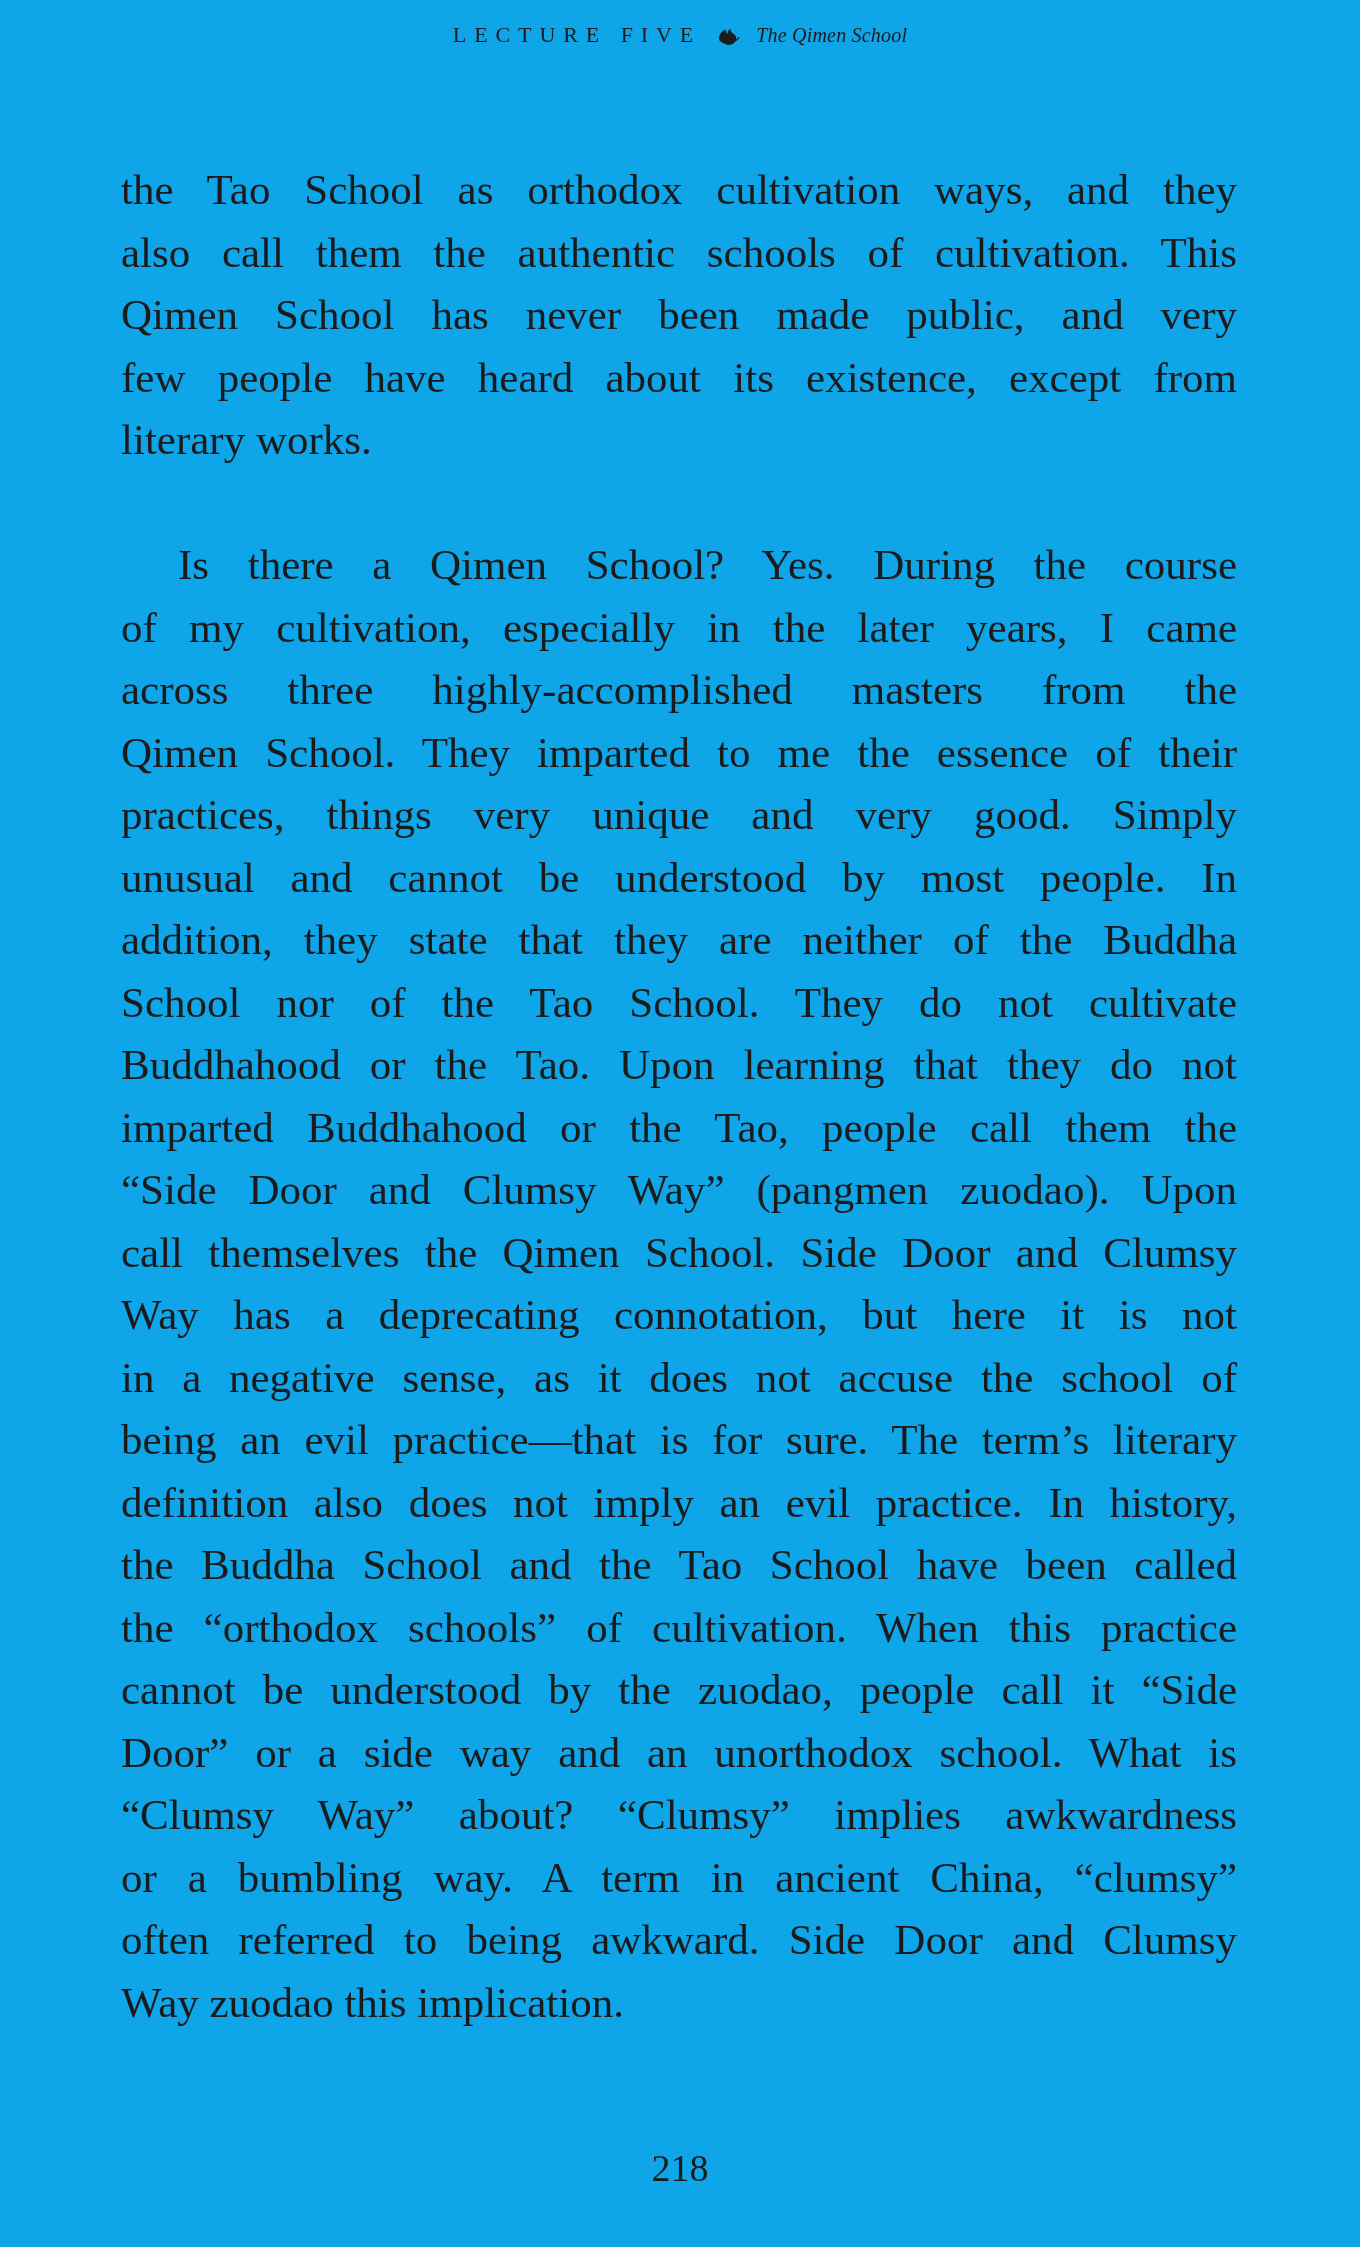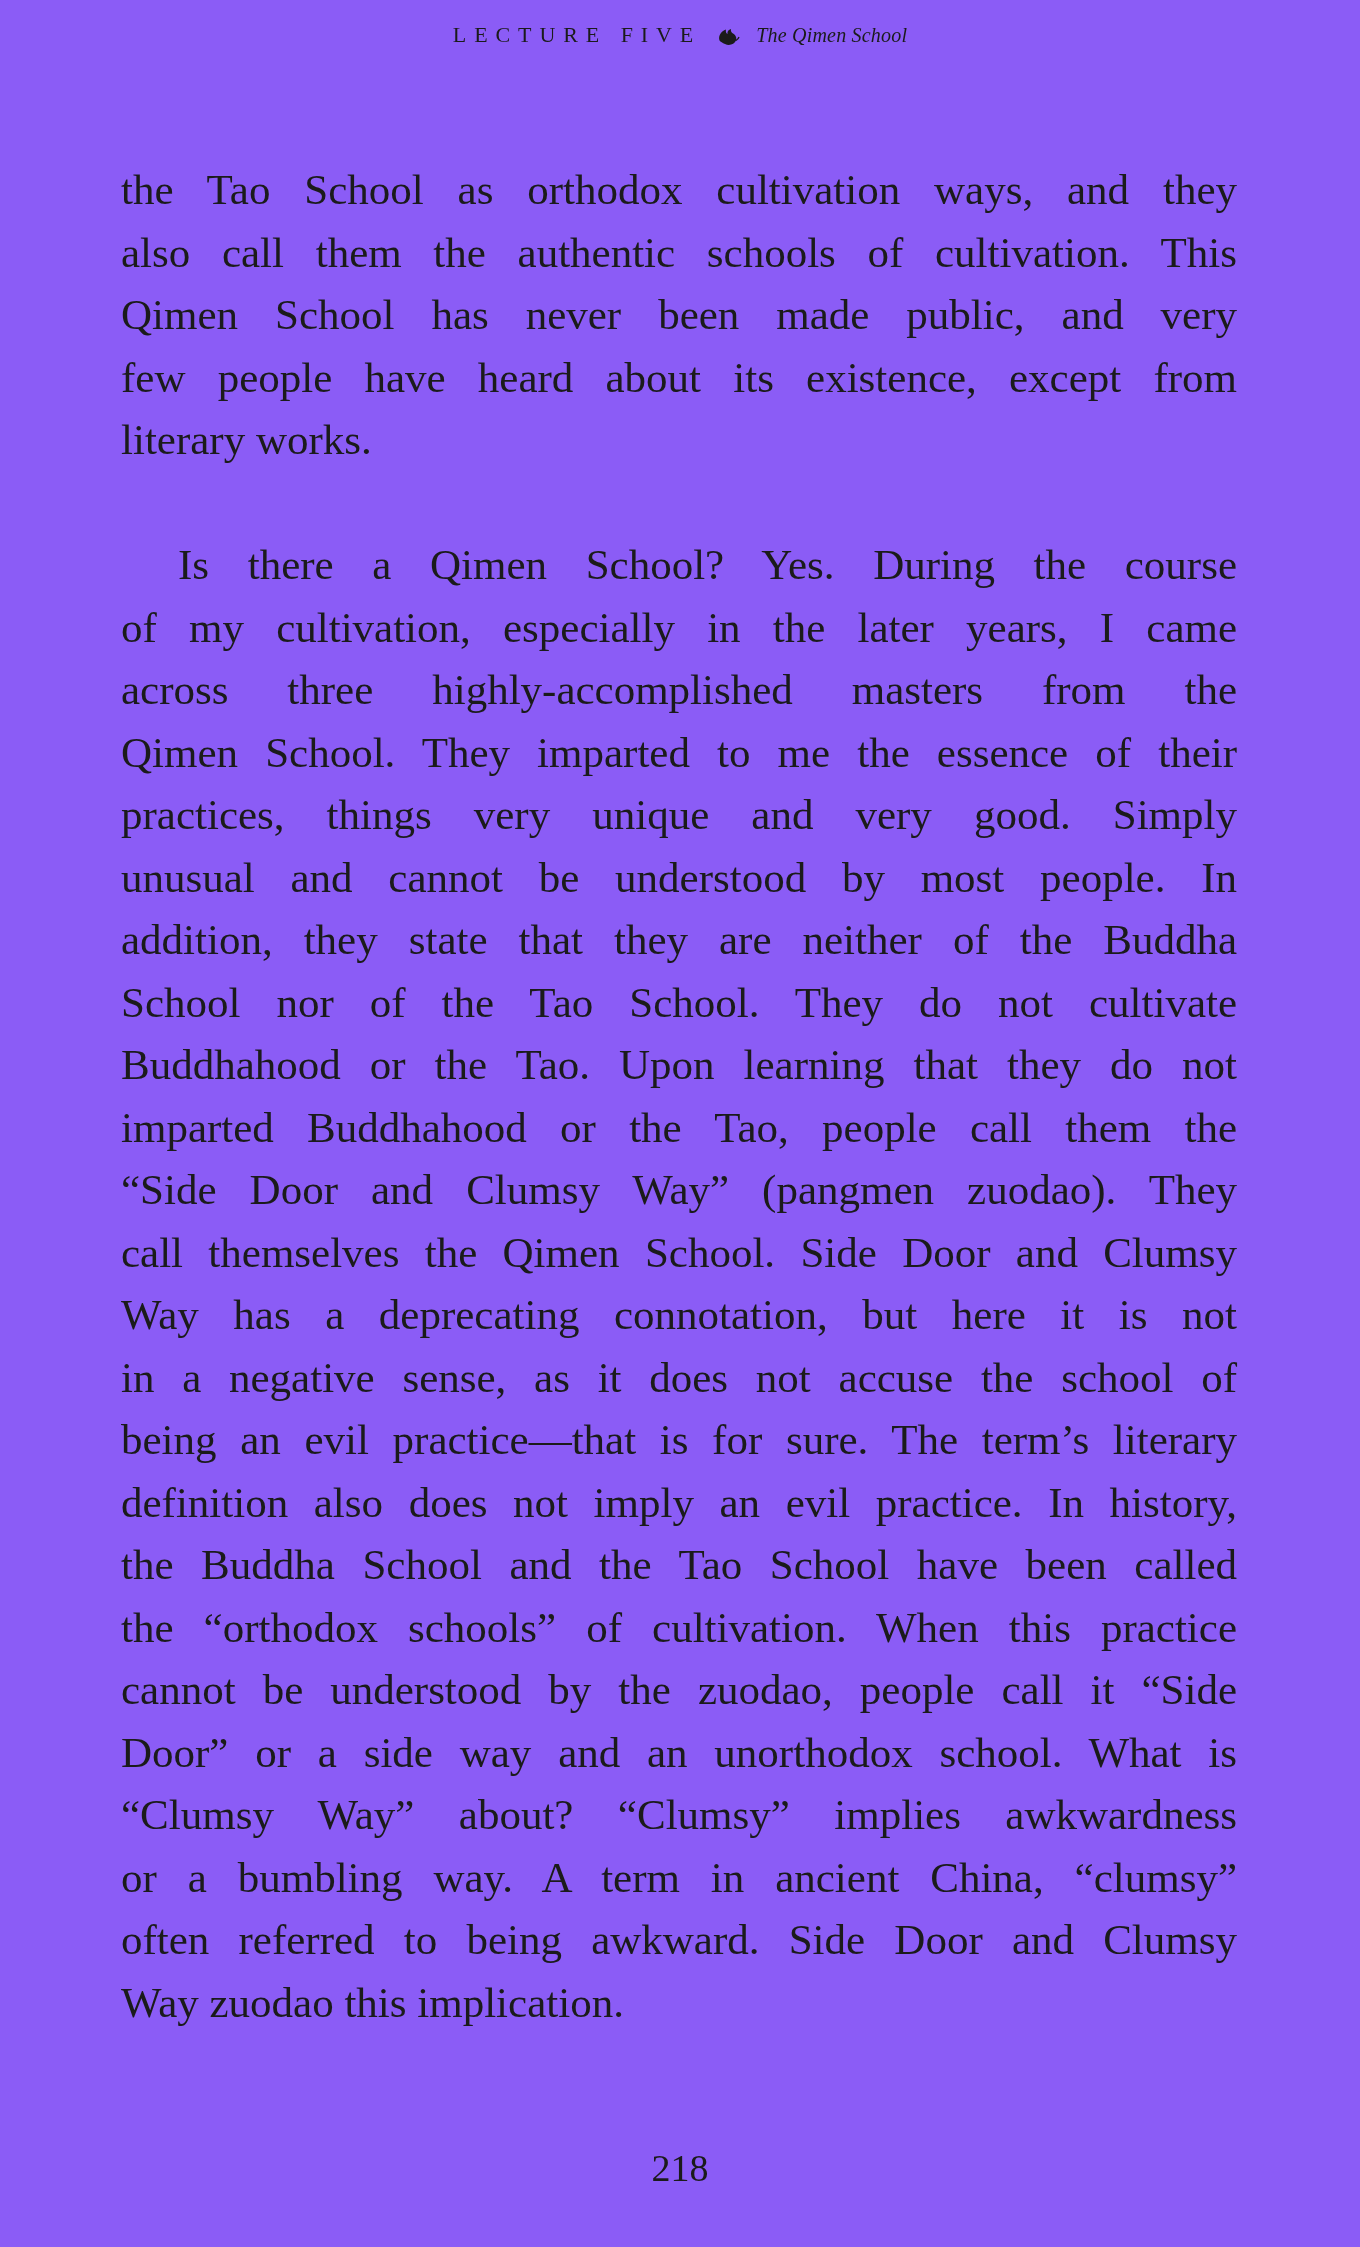--- a/index.html
+++ b/index.html
@@ -1,20 +1,20 @@
 <!DOCTYPE html>
 <html><head>
 <meta charset="utf-8">
 <style>
   html, body { margin: 0; padding: 0; background: #ffffff; }
   .page {
     position: relative;
     width: 1360px;
     height: 2247px;
-    background: #8b5cf6;
+    background: #0ea5e9;
     color: #1b1b1b;
     font-family: "Liberation Serif", serif;
     overflow: hidden;
   }
   .running-header {
     position: absolute;
     top: 22px;
     left: 0;
     width: 100%;
     display: flex;
@@ -91,21 +91,21 @@
       <div class="tline indent">Is there a Qimen School? Yes. During the course</div>
       <div class="tline">of my cultivation, especially in the later years, I came</div>
       <div class="tline">across three highly-accomplished masters from the</div>
       <div class="tline">Qimen School. They imparted to me the essence of their</div>
       <div class="tline">practices, things very unique and very good. Simply</div>
       <div class="tline">unusual and cannot be understood by most people. In</div>
       <div class="tline">addition, they state that they are neither of the Buddha</div>
       <div class="tline">School nor of the Tao School. They do not cultivate</div>
       <div class="tline">Buddhahood or the Tao. Upon learning that they do not</div>
       <div class="tline">imparted Buddhahood or the Tao, people call them the</div>
-      <div class="tline"><span>“Side Door and Clumsy Way” (</span><span class="italic">pangmen zuodao</span><span>). They</span></div>
+      <div class="tline"><span>“Side Door and Clumsy Way” (</span><span class="italic">pangmen zuodao</span><span>). Upon</span></div>
       <div class="tline">call themselves the Qimen School. Side Door and Clumsy</div>
       <div class="tline">Way has a deprecating connotation, but here it is not</div>
       <div class="tline">in a negative sense, as it does not accuse the school of</div>
       <div class="tline">being an evil practice—that is for sure. The term’s literary</div>
       <div class="tline">definition also does not imply an evil practice. In history,</div>
       <div class="tline">the Buddha School and the Tao School have been called</div>
       <div class="tline">the “orthodox schools” of cultivation. When this practice</div>
       <div class="tline">cannot be understood by the zuodao, people call it “Side</div>
       <div class="tline">Door” or a side way and an unorthodox school. What is</div>
       <div class="tline">“Clumsy Way” about? “Clumsy” implies awkwardness</div>

